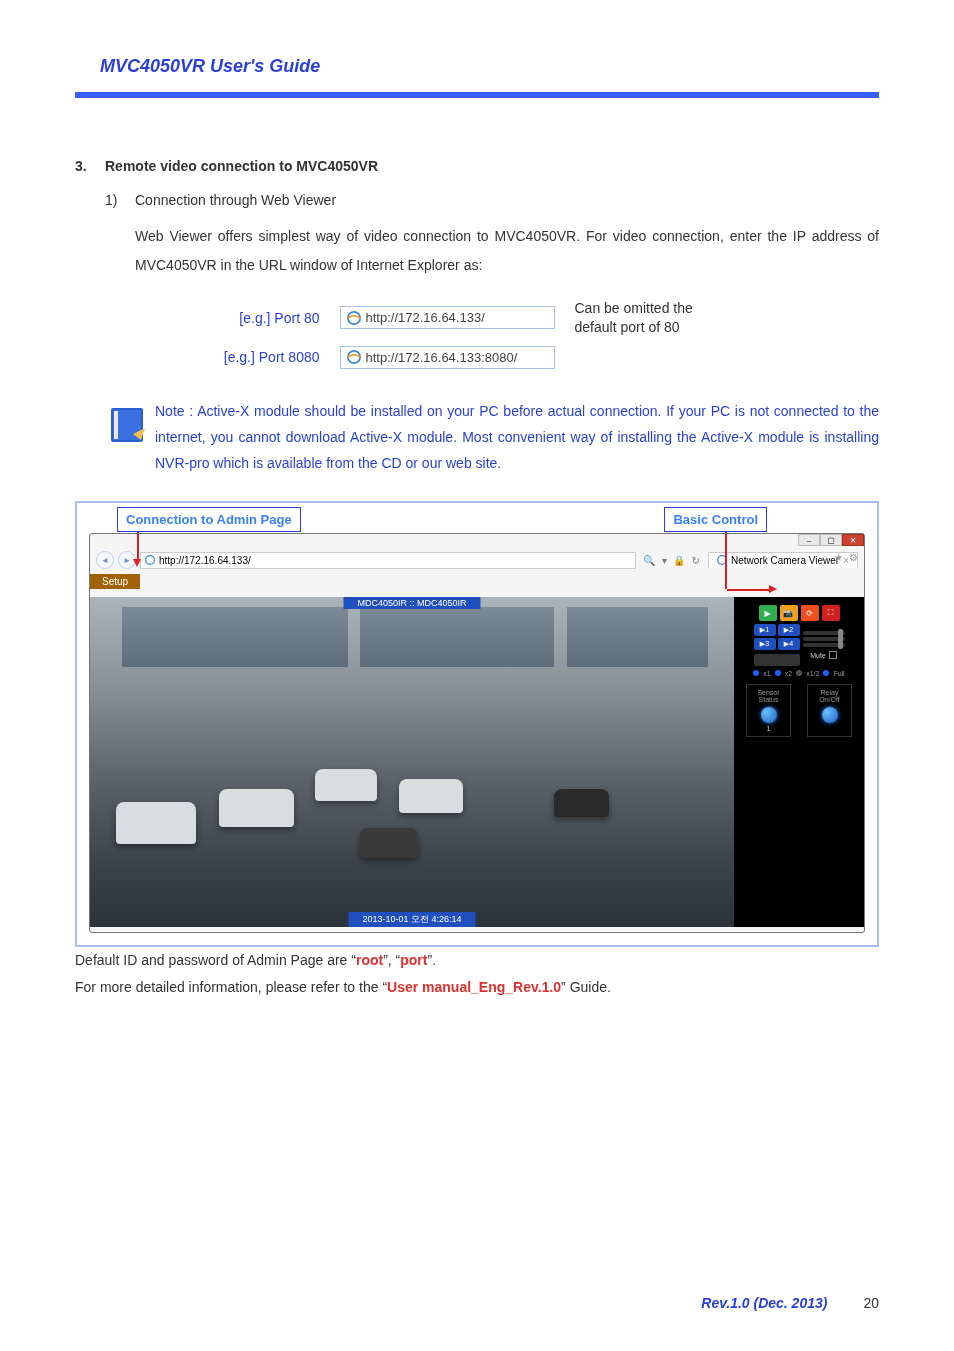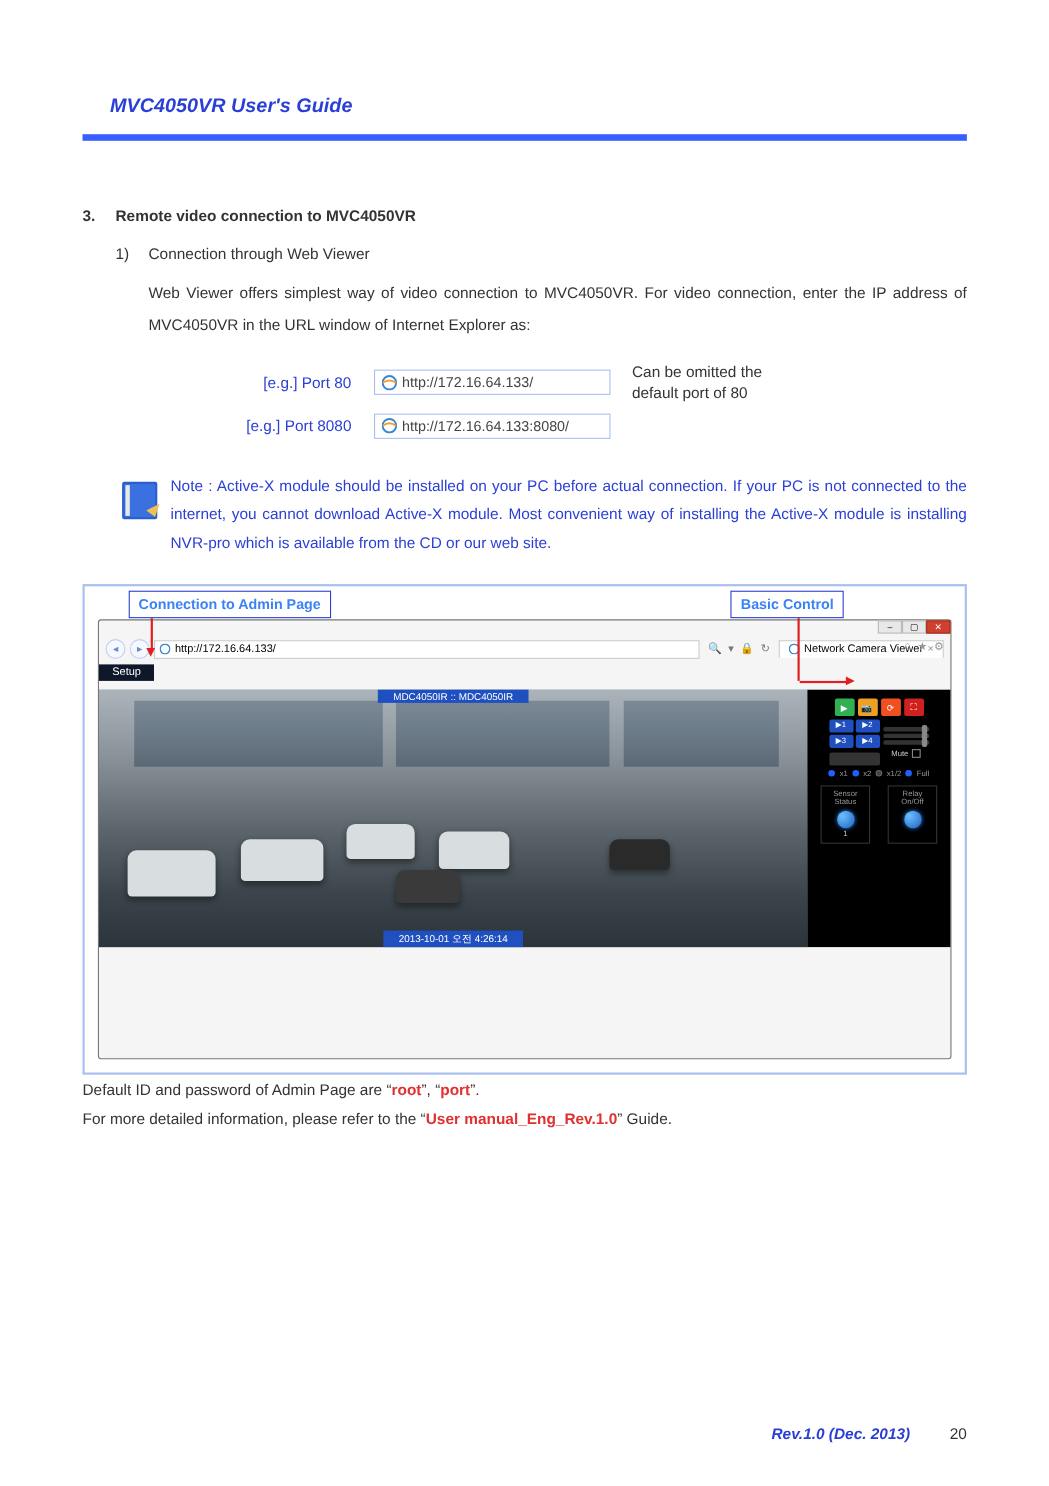--- a/index.html
+++ b/index.html
@@ -4,21 +4,21 @@
 <style>
   * { box-sizing: border-box; margin: 0; padding: 0; }
   body {
     font-family: Arial, Helvetica, sans-serif;
     background: #fff;
     width: 954px;
     min-height: 1351px;
     position: relative;
   }
   .page {
-    padding: 86px 75px 50px 75px;
+    padding: 56px 75px 50px 75px;
   }
   .header-title {
     color: #2a3fd6;
     font-style: italic;
     font-weight: bold;
     font-size: 18px;
     margin-left: 25px;
     margin-bottom: 15px;
   }
   .header-rule {
@@ -177,28 +177,28 @@
   }
   .tab-x { color: #999; font-size: 10px; }
   .ie-toolbar-right {
     position: absolute; right: 6px; top: 18px;
     display: flex; gap: 6px; font-size: 10px; color: #999;
   }
   .setup-bar {
     display: flex; margin-top: 2px;
   }
   .setup-btn {
-    background: #0f172a; color: #fff;
+    background: #a16207; color: #fff;
     font-size: 10px; padding: 2px 12px;
   }
   .video-area {
     position: relative;
     margin-top: 8px;
     display: flex;
-    height: 234px;
+    height: 330px;
   }
   .video-pane {
     flex: 1;
     background: linear-gradient(180deg, #8a9aa0 0%, #6a7a80 30%, #4a5a60 60%, #3a4a50 100%);
     position: relative;
   }
   .video-title {
     position: absolute; top: 0; left: 50%; transform: translateX(-50%);
     background: #2050c0; color: #fff; font-size: 9px;
     padding: 1px 14px;

